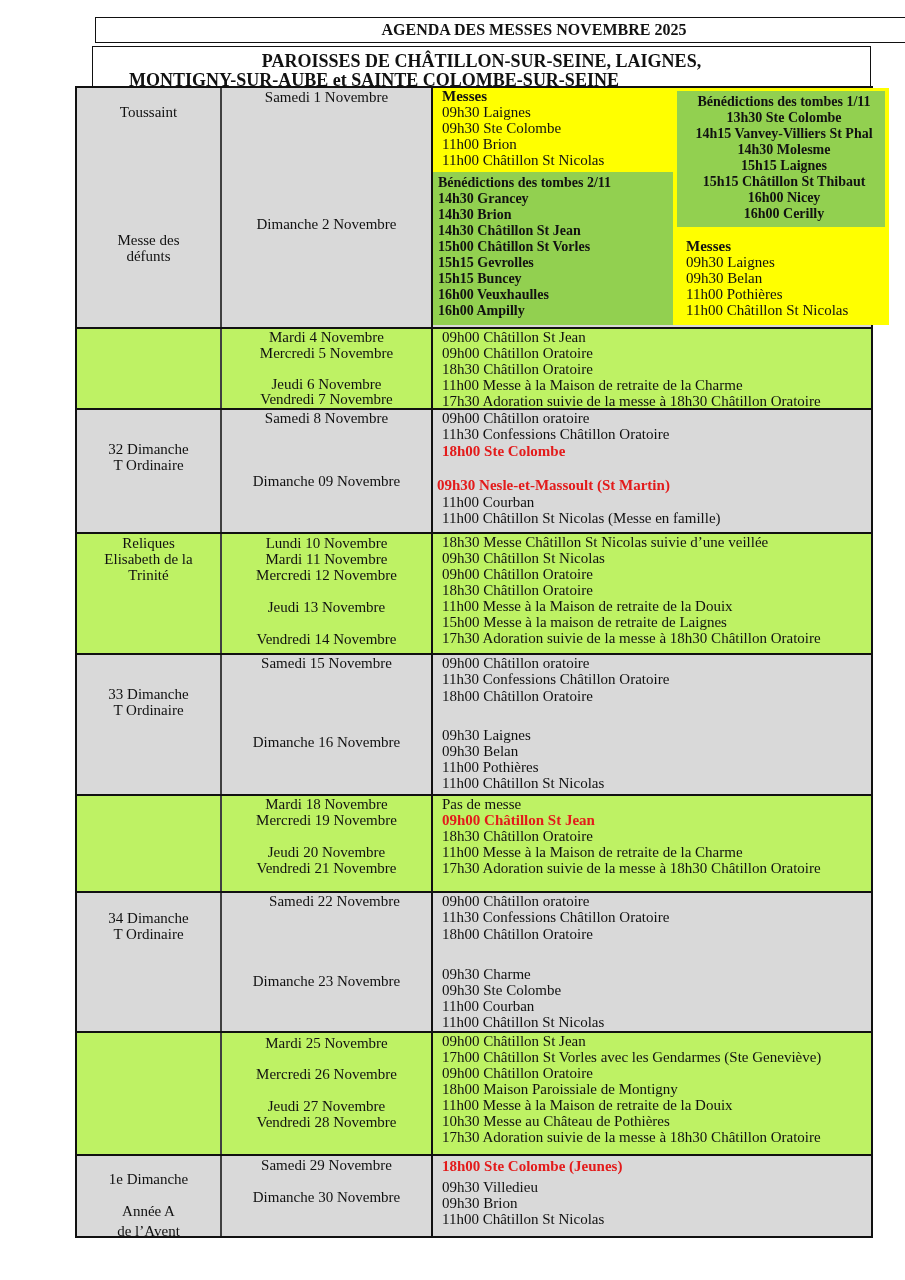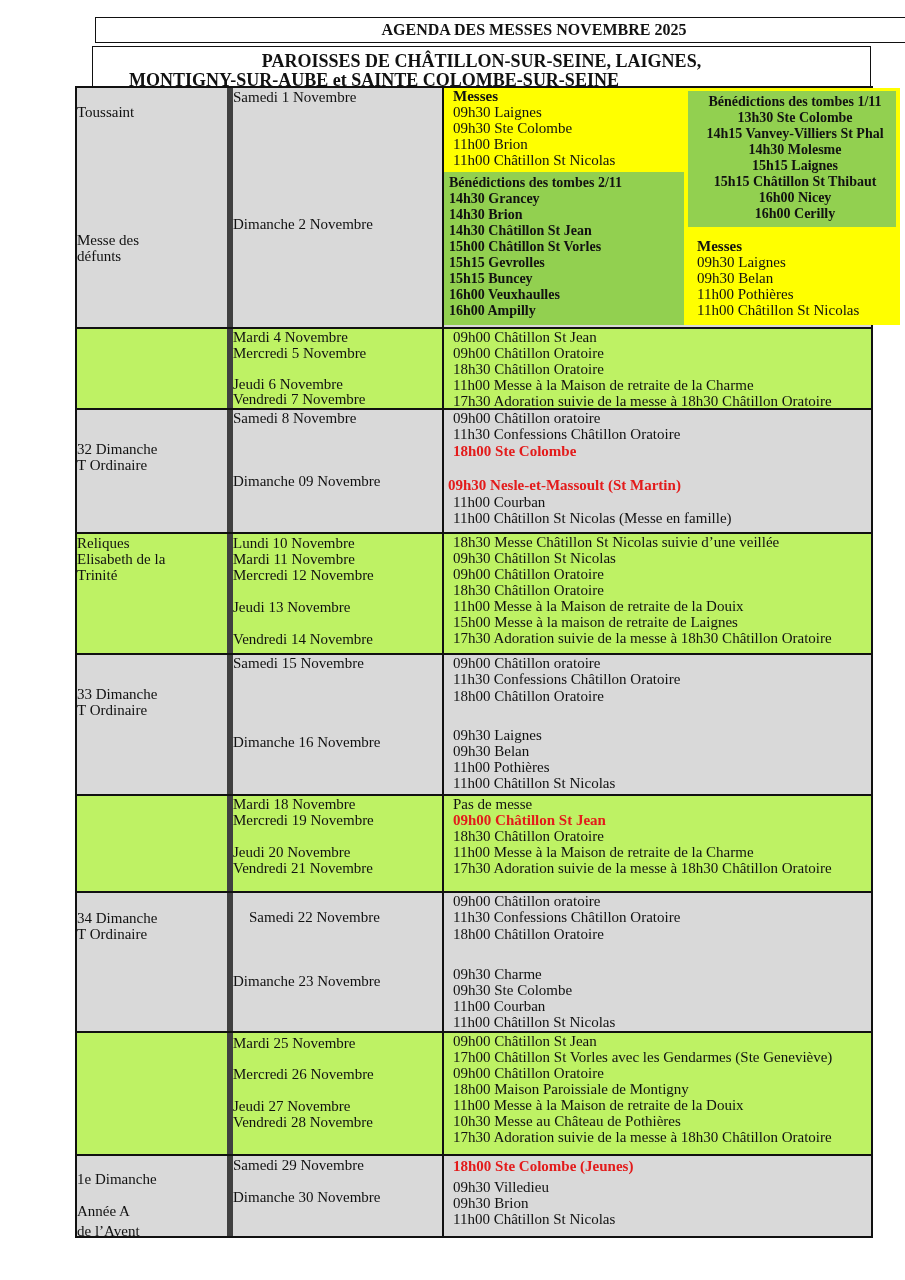--- a/index.html
+++ b/index.html
@@ -6,22 +6,22 @@
   body { width: 905px; height: 1280px; position: relative; font-family: "Liberation Serif", serif; color: #111; overflow: hidden; }
   .title-box { position: absolute; left: 95px; top: 17px; width: 878px; height: 26px; border: 1.5px solid #111; box-sizing: border-box; text-align: center; font-weight: bold; font-size: 16px; line-height: 24px; }
   .sub-box { position: absolute; left: 92px; top: 46px; width: 779px; height: 42px; border: 1.5px solid #111; border-bottom: none; box-sizing: border-box; font-weight: bold; font-size: 18px; }
   .sub-line1 { position: absolute; left: 0; right: 0; top: 4px; text-align: center; line-height: 20px; }
   .sub-line2 { position: absolute; left: 36px; top: 23px; line-height: 20px; white-space: nowrap; }
   .agenda { position: absolute; left: 75px; top: 86px; width: 798px; border: 2px solid #111; box-sizing: border-box; }
   .row { display: flex; border-top: 2px solid #111; box-sizing: border-box; }
   .row:first-child { border-top: none; }
   .row.gray { background: #d9d9d9; }
   .row.white { background: #bef264; }
-  .c1 { width: 156px; border-right: 6px solid #404040; box-sizing: border-box; position: relative; font-size: 15px; text-align: left; line-height: 16px; }
-  .c2 { width: 211px; border-right: 2px solid #111; box-sizing: border-box; position: relative; font-size: 15px; line-height: 16px; }
+  .c1 { width: 145px; border-right: 2px solid #404040; box-sizing: border-box; position: relative; font-size: 15px; text-align: center; line-height: 16px; }
+  .c2 { width: 211px; border-right: 2px solid #111; box-sizing: border-box; position: relative; font-size: 15px; text-align: center; line-height: 16px; }
   .c3 { flex: 1; position: relative; font-size: 15px; line-height: 16px; padding-left: 9px; }
   .abs { position: absolute; left: 0; right: 0; }
   .ln { white-space: nowrap; display: block; }
   .red { color: #e31b1b; font-weight: bold; }
   .yel { background: #ffff00; }
   .grn { background: #92d050; }
   .blk { position: absolute; box-sizing: border-box; font-size: 15px; line-height: 16px; }
   .blk .h { font-weight: bold; }
   .grn .ln { font-weight: bold; font-size: 14px; }
 </style>
@@ -185,21 +185,21 @@
       <span class="ln">17h30 Adoration suivie de la messe à 18h30 Châtillon Oratoire</span>
     </div>
   </div>
 
   <div class="row gray" style="height:140px;">
     <div class="c1">
       <span class="abs ln" style="top:17px;">34 Dimanche</span>
       <span class="abs ln" style="top:33px;">T Ordinaire</span>
     </div>
     <div class="c2">
-      <span class="abs ln" style="top:16px;padding-left:16px;">Samedi 22 Novembre</span>
+      <span class="abs ln" style="top:0px;padding-left:16px;">Samedi 22 Novembre</span>
       <span class="abs ln" style="top:80px;">Dimanche 23 Novembre</span>
     </div>
     <div class="c3">
       <span class="ln abs" style="top:0px; left:9px;">09h00 Châtillon oratoire</span>
       <span class="ln abs" style="top:16px; left:9px;">11h30 Confessions Châtillon Oratoire</span>
       <span class="ln abs" style="top:33px; left:9px;">18h00 Châtillon Oratoire</span>
       <span class="ln abs" style="top:73px; left:9px;">09h30 Charme</span>
       <span class="ln abs" style="top:89px; left:9px;">09h30 Ste Colombe</span>
       <span class="ln abs" style="top:105px; left:9px;">11h00 Courban</span>
       <span class="ln abs" style="top:121px; left:9px;">11h00 Châtillon St Nicolas</span>

